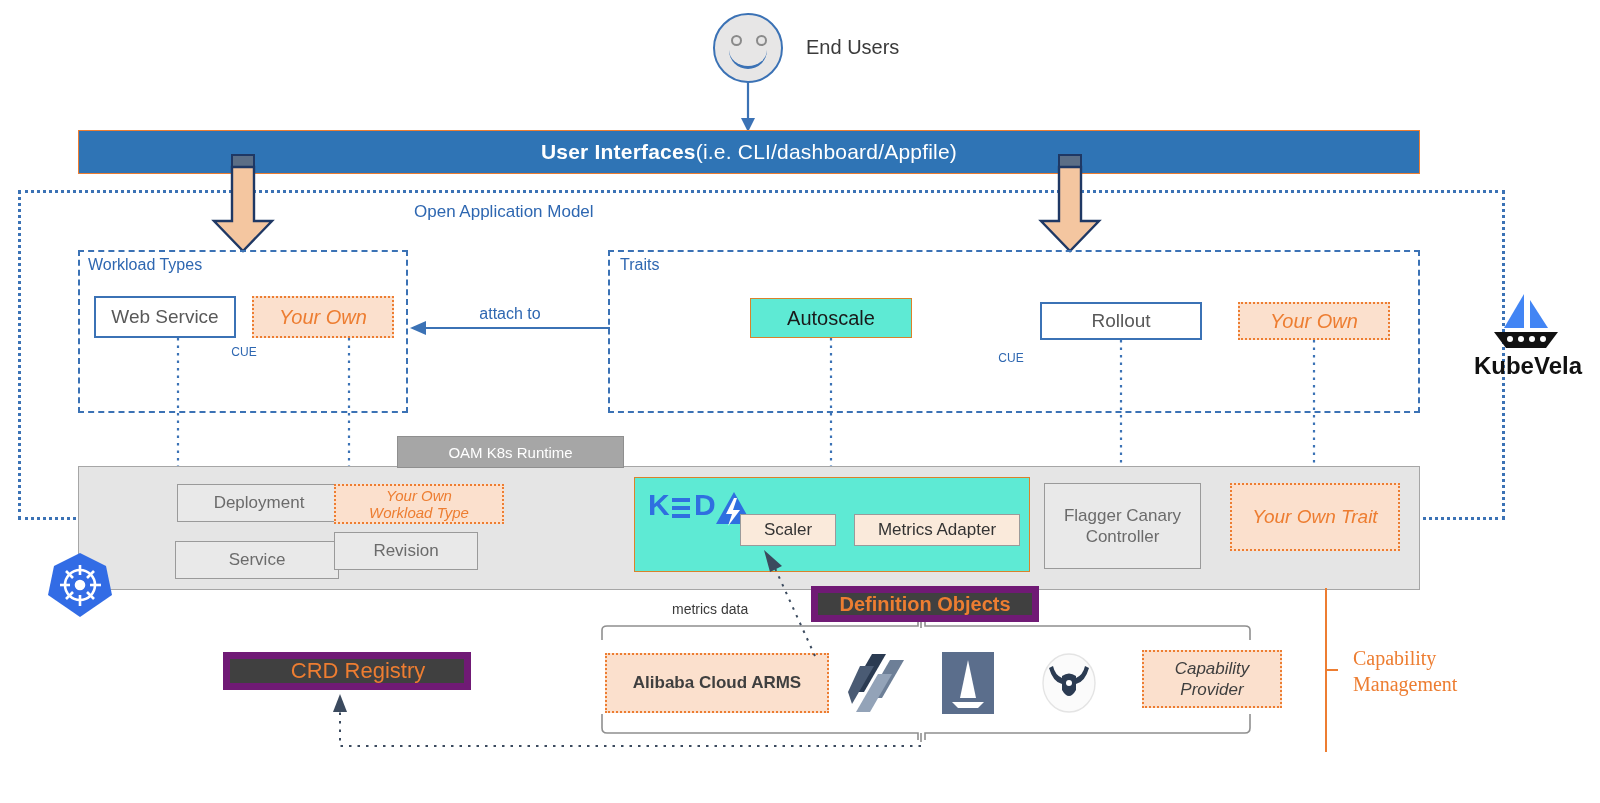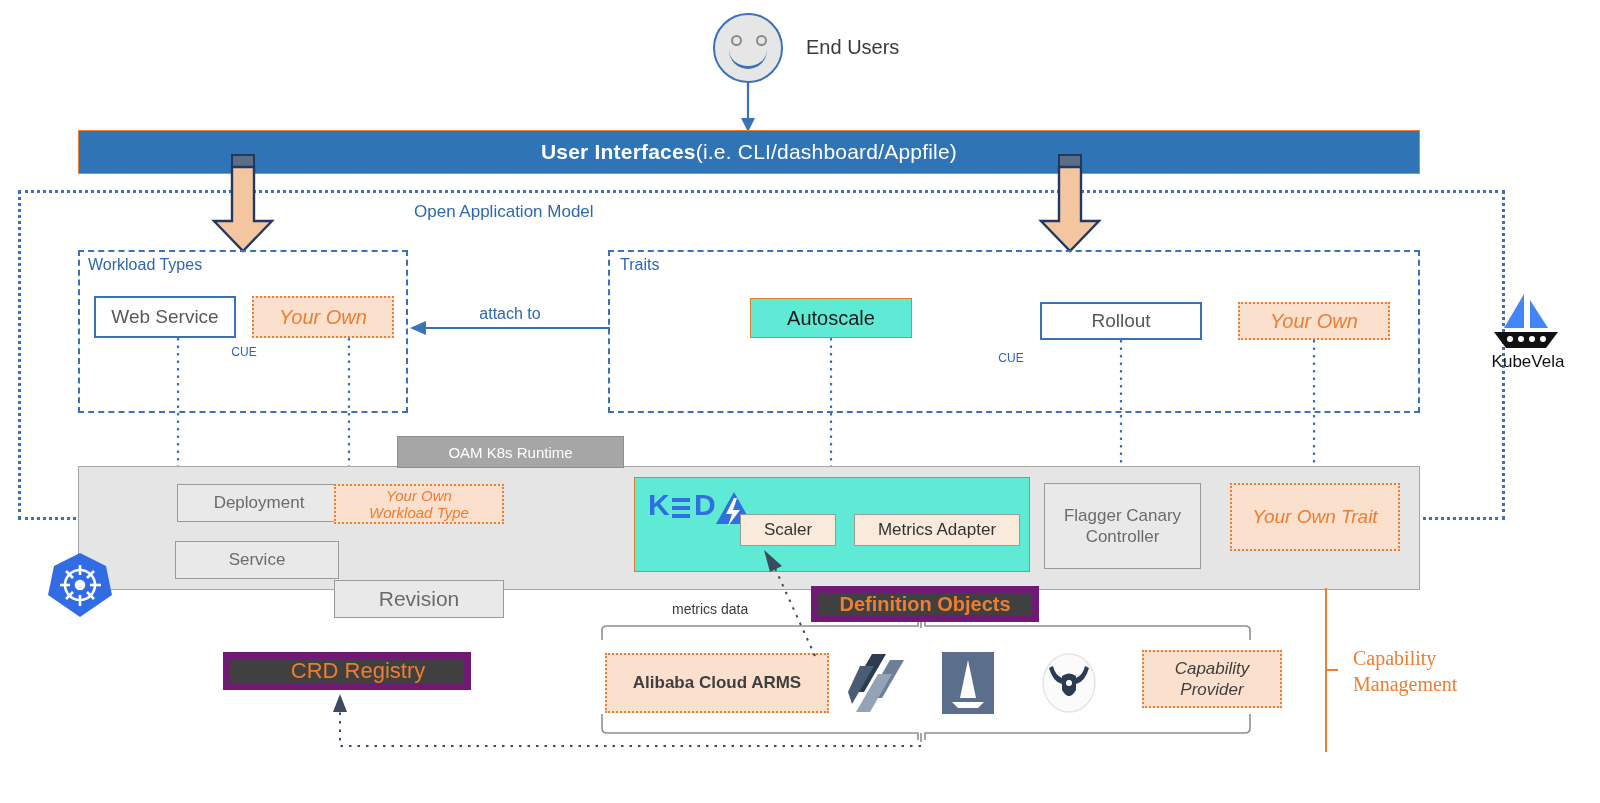--- a/index.html
+++ b/index.html
@@ -141,21 +141,21 @@
   <div class="abs runtime-tab ctr" style="left:397px; top:436px; width:227px; height:32px; font-size:15px;">OAM K8s Runtime</div>
 
   <div class="abs box-gray ctr" style="left:177px; top:484px; width:164px; height:38px; font-size:17px; color:#6b6b6b;">Deployment</div>
   <div class="abs box-gray ctr" style="left:175px; top:532px; width:164px; height:38px; font-size:17px; color:#6b6b6b;margin-top:9px;">Service</div>
 
   <div class="abs box-dotted-peach ctr" style="left:334px; top:484px; width:170px; height:40px; flex-direction:column;
               font-size:15px; font-style:italic; color:#ED7D31; line-height:1.15;">
     <span>Your Own</span>
     <span>Workload Type</span>
   </div>
-  <div class="abs box-gray ctr" style="left:334px; top:532px; width:170px; height:38px; font-size:21px; color:#6b6b6b;margin-top:48px;">Revision</div>
+  <div class="abs box-gray ctr" style="left:334px; top:532px; width:144px; height:38px; font-size:17px; color:#6b6b6b;">Revision</div>
 
   <div class="abs box-orange" style="left:634px; top:477px; width:396px; height:95px;"></div>
 
   <svg class="abs" style="left:648px; top:488px;" width="105" height="40" viewBox="0 0 105 40">
     <text x="0" y="27" font-family="Liberation Sans, sans-serif" font-size="30" font-weight="bold" fill="#2F6FE0" letter-spacing="1">K</text>
     <rect x="24" y="10" width="18" height="4" fill="#2F6FE0"></rect>
     <rect x="24" y="18" width="18" height="4" fill="#2F6FE0"></rect>
     <rect x="24" y="26" width="18" height="4" fill="#2F6FE0"></rect>
     <text x="46" y="27" font-family="Liberation Sans, sans-serif" font-size="30" font-weight="bold" fill="#2F6FE0">D</text>
     <polygon points="86,4 104,36 68,36" fill="#2F6FE0"></polygon>
@@ -192,21 +192,21 @@
 
   <svg class="abs" style="left:1488px; top:290px;" width="76" height="60" viewBox="0 0 76 60">
     <path d="M36,4 L36,38 L16,38 Z" fill="#4285f4"></path>
     <path d="M42,10 L60,38 L42,38 Z" fill="#4285f4"></path>
     <path d="M6,42 L70,42 L58,58 L18,58 Z" fill="#111111"></path>
     <circle cx="22" cy="49" r="3" fill="#ffffff"></circle>
     <circle cx="33" cy="49" r="3" fill="#ffffff"></circle>
     <circle cx="44" cy="49" r="3" fill="#ffffff"></circle>
     <circle cx="55" cy="49" r="3" fill="#ffffff"></circle>
   </svg>
-  <div class="abs ctr" style="left:1470px; top:352px; width:116px; font-size:17px; font-weight:normal; color:#111;">KubeVela</div>
+  <div class="abs ctr" style="left:1470px; top:352px; width:116px; font-size:24px; font-weight:bold; color:#111;">KubeVela</div>
 
   <div class="abs box-peach-solid ctr" style="left:811px; top:586px; width:228px; height:36px;
               font-size:20px; font-weight:bold; color:#ED7D31;">Definition Objects</div>
 
   <svg class="abs" style="left:600px; top:622px;" width="652" height="20">
     <path d="M2,18 L2,8 Q2,4 7,4 L318,4 L318,0 M325,0 L325,4 L645,4 Q650,4 650,8 L650,18" fill="none" stroke="#8f8f8f" stroke-width="1.6"></path>
     <line x1="321" y1="0" x2="321" y2="6" stroke="#8f8f8f" stroke-width="1.6"></line>
   </svg>
 
   <div class="abs box-dotted-peach ctr" style="left:605px; top:653px; width:224px; height:60px;

